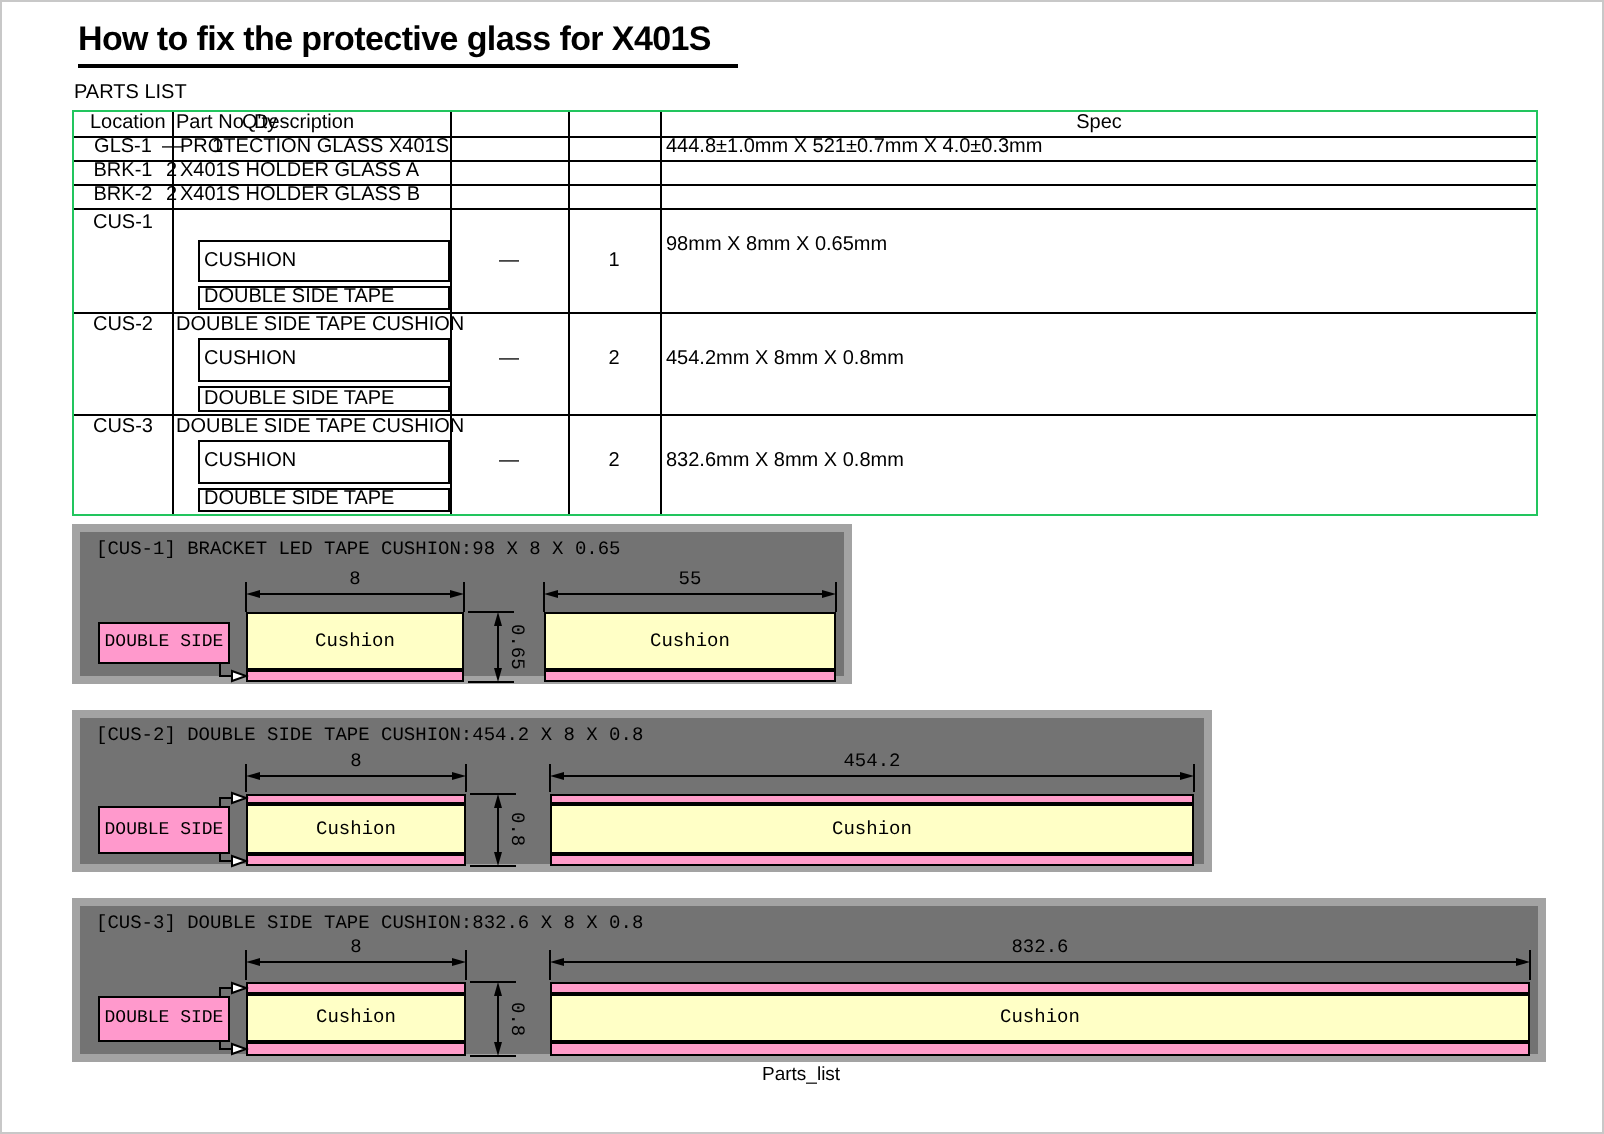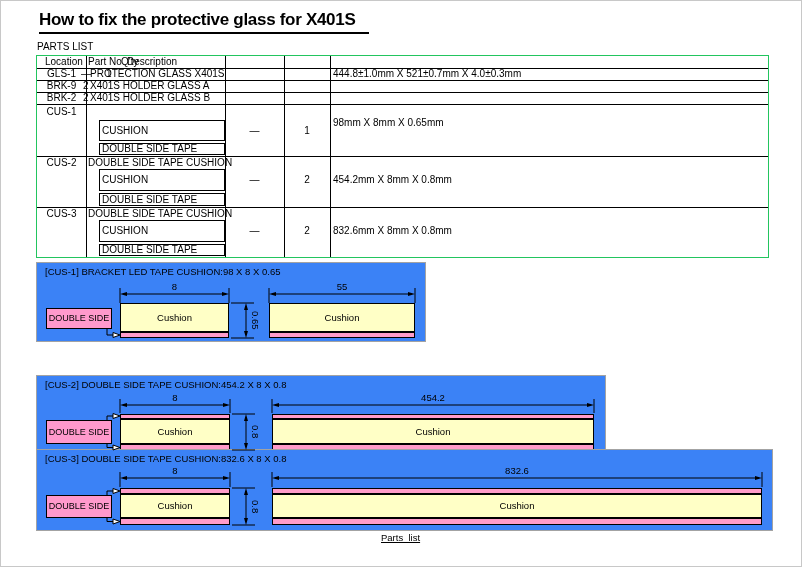--- a/index.html
+++ b/index.html
@@ -7,31 +7,31 @@
         font-family:"Liberation Sans",sans-serif;color:#000;overflow:hidden;}
   .doc-title{position:absolute;left:38px;top:9px;font-size:17px;font-weight:bold;letter-spacing:-0.3px;
              white-space:nowrap;border-bottom:2px solid #000;padding:0 14px 2px 0;}
   .section-label{position:absolute;left:36px;top:40px;font-size:10px;white-space:nowrap;}
   .ptable{position:absolute;left:35px;top:54px;width:733px;height:203px;border:1px solid #22c55e;box-sizing:border-box;}
   .vline{position:absolute;top:0;bottom:0;width:1px;background:#000;}
   .hline{position:absolute;left:0;right:0;height:1px;background:#000;}
   .txt{position:absolute;font-size:10px;line-height:12px;white-space:nowrap;}
   .ctr{text-align:center;}
   .subbox{position:absolute;left:62px;width:126px;border:1px solid #000;box-sizing:border-box;background:#fff;}
-  .diagram{position:absolute;left:35px;border:1px solid #a3a3a3;box-sizing:border-box;background:#3b82f6;}
+  .diagram{position:absolute;left:35px;border:4px solid #a3a3a3;box-sizing:border-box;background:#737373;font-family:Liberation Mono, monospace;}
   .dtitle{position:absolute;left:8px;top:3px;font-size:9.5px;white-space:nowrap;z-index:3;}
   .dlabel{position:absolute;left:9px;width:66px;background:var(--label-pink);border:1px solid #000;
           box-sizing:border-box;text-align:center;font-size:9px;white-space:nowrap;z-index:3;}
   .ybox{position:absolute;background:var(--cushion-yellow);border:1px solid #000;box-sizing:border-box;}
   .pstrip{position:absolute;background:var(--tape-pink);border:1px solid #000;box-sizing:border-box;}
   .cushion-text{position:absolute;font-size:9.5px;text-align:center;z-index:3;white-space:nowrap;}
   .dim{position:absolute;font-size:9.5px;line-height:10px;text-align:center;z-index:3;white-space:nowrap;}
   .vdim{position:absolute;writing-mode:vertical-rl;font-size:9.5px;text-align:center;z-index:3;white-space:nowrap;}
   svg.overlay{position:absolute;left:0;top:0;z-index:2;}
-  .sheet-name{position:absolute;left:380px;top:531px;font-size:9.5px;white-space:nowrap;text-decoration:underline;}
+  .sheet-name{position:absolute;left:380px;top:531px;font-size:9.5px;white-space:nowrap;}
 </style>
 </head>
 <body>
 
 <div class="page">
 
   <div class="doc-title">How to fix the protective glass for X401S</div>
   <div class="section-label">PARTS LIST</div>
 
   <div class="ptable">
@@ -43,28 +43,29 @@
     <div class="hline" style="top:24px"></div>
     <div class="hline" style="top:36px"></div>
     <div class="hline" style="top:48px"></div>
     <div class="hline" style="top:100px"></div>
     <div class="hline" style="top:151px"></div>
 
     <div class="txt" style="left:8px;top:0">Location</div>
     <div class="txt" style="left:51px;top:0">Part No</div>
     <div class="txt" style="left:84px;top:0">Q'ty</div>
     <div class="txt" style="left:90px;top:0">Description</div>
+    <div class="txt ctr" style="left:293px;top:0;width:439px">Spec</div>
 
     <div class="txt ctr" style="left:0;top:12px;width:49px">GLS-1</div>
     <div class="txt" style="left:44px;top:12px">—</div>
     <div class="txt" style="left:53px;top:12px">PROTECTION GLASS X401S</div>
     <div class="txt" style="left:69px;top:12px">1</div>
     <div class="txt" style="left:296px;top:12px">444.8±1.0mm X 521±0.7mm X 4.0±0.3mm</div>
 
-    <div class="txt ctr" style="left:0;top:24px;width:49px">BRK-9</div>
+    <div class="txt ctr" style="left:0;top:24px;width:49px">BRK-1</div>
     <div class="txt" style="left:46px;top:24px">2</div>
     <div class="txt" style="left:53px;top:24px">X401S HOLDER GLASS A</div>
 
     <div class="txt ctr" style="left:0;top:36px;width:49px">BRK-2</div>
     <div class="txt" style="left:46px;top:36px">2</div>
     <div class="txt" style="left:53px;top:36px">X401S HOLDER GLASS B</div>
 
     <div class="txt ctr" style="left:0;top:48px;width:49px;line-height:15px">CUS-1</div>
     <div class="subbox" style="top:64px;height:21px"></div>
     <div class="txt" style="left:65px;top:64px;line-height:21px">CUSHION</div>
@@ -125,21 +126,21 @@
           <polygon points="192,31 185,29 185,33"></polygon>
         <polygon points="232,31 239,29 239,33"></polygon>
           <polygon points="378,31 371,29 371,33"></polygon>
         <polygon points="209,40 207,47 211,47"></polygon>
           <polygon points="209,75 207,68 211,68"></polygon>
       </g>
       <polygon points="76,69.5 83,72 76,74.5" fill="#fff" stroke="#000" stroke-width="1"></polygon>
     </svg>
   </div>
 
-  <div class="diagram" style="top:374px;width:570px;height:81px">
+  <div class="diagram" style="top:354px;width:570px;height:81px">
     <div class="dtitle">[CUS-2] DOUBLE SIDE TAPE CUSHION:454.2 X 8 X 0.8</div>
     <div class="dlabel" style="top:44px;height:24px;line-height:22px">DOUBLE SIDE</div>
     <div class="pstrip" style="left:83px;top:38px;width:110px;height:5px"></div>
     <div class="ybox" style="left:83px;top:43px;width:110px;height:25px"></div>
     <div class="pstrip" style="left:83px;top:68px;width:110px;height:6px"></div>
     <div class="cushion-text" style="left:83px;top:43px;width:110px;line-height:25px">Cushion</div>
     <div class="pstrip" style="left:235px;top:38px;width:322px;height:5px"></div>
     <div class="ybox" style="left:235px;top:43px;width:322px;height:25px"></div>
     <div class="pstrip" style="left:235px;top:68px;width:322px;height:6px"></div>
     <div class="cushion-text" style="left:235px;top:43px;width:322px;line-height:25px">Cushion</div>

